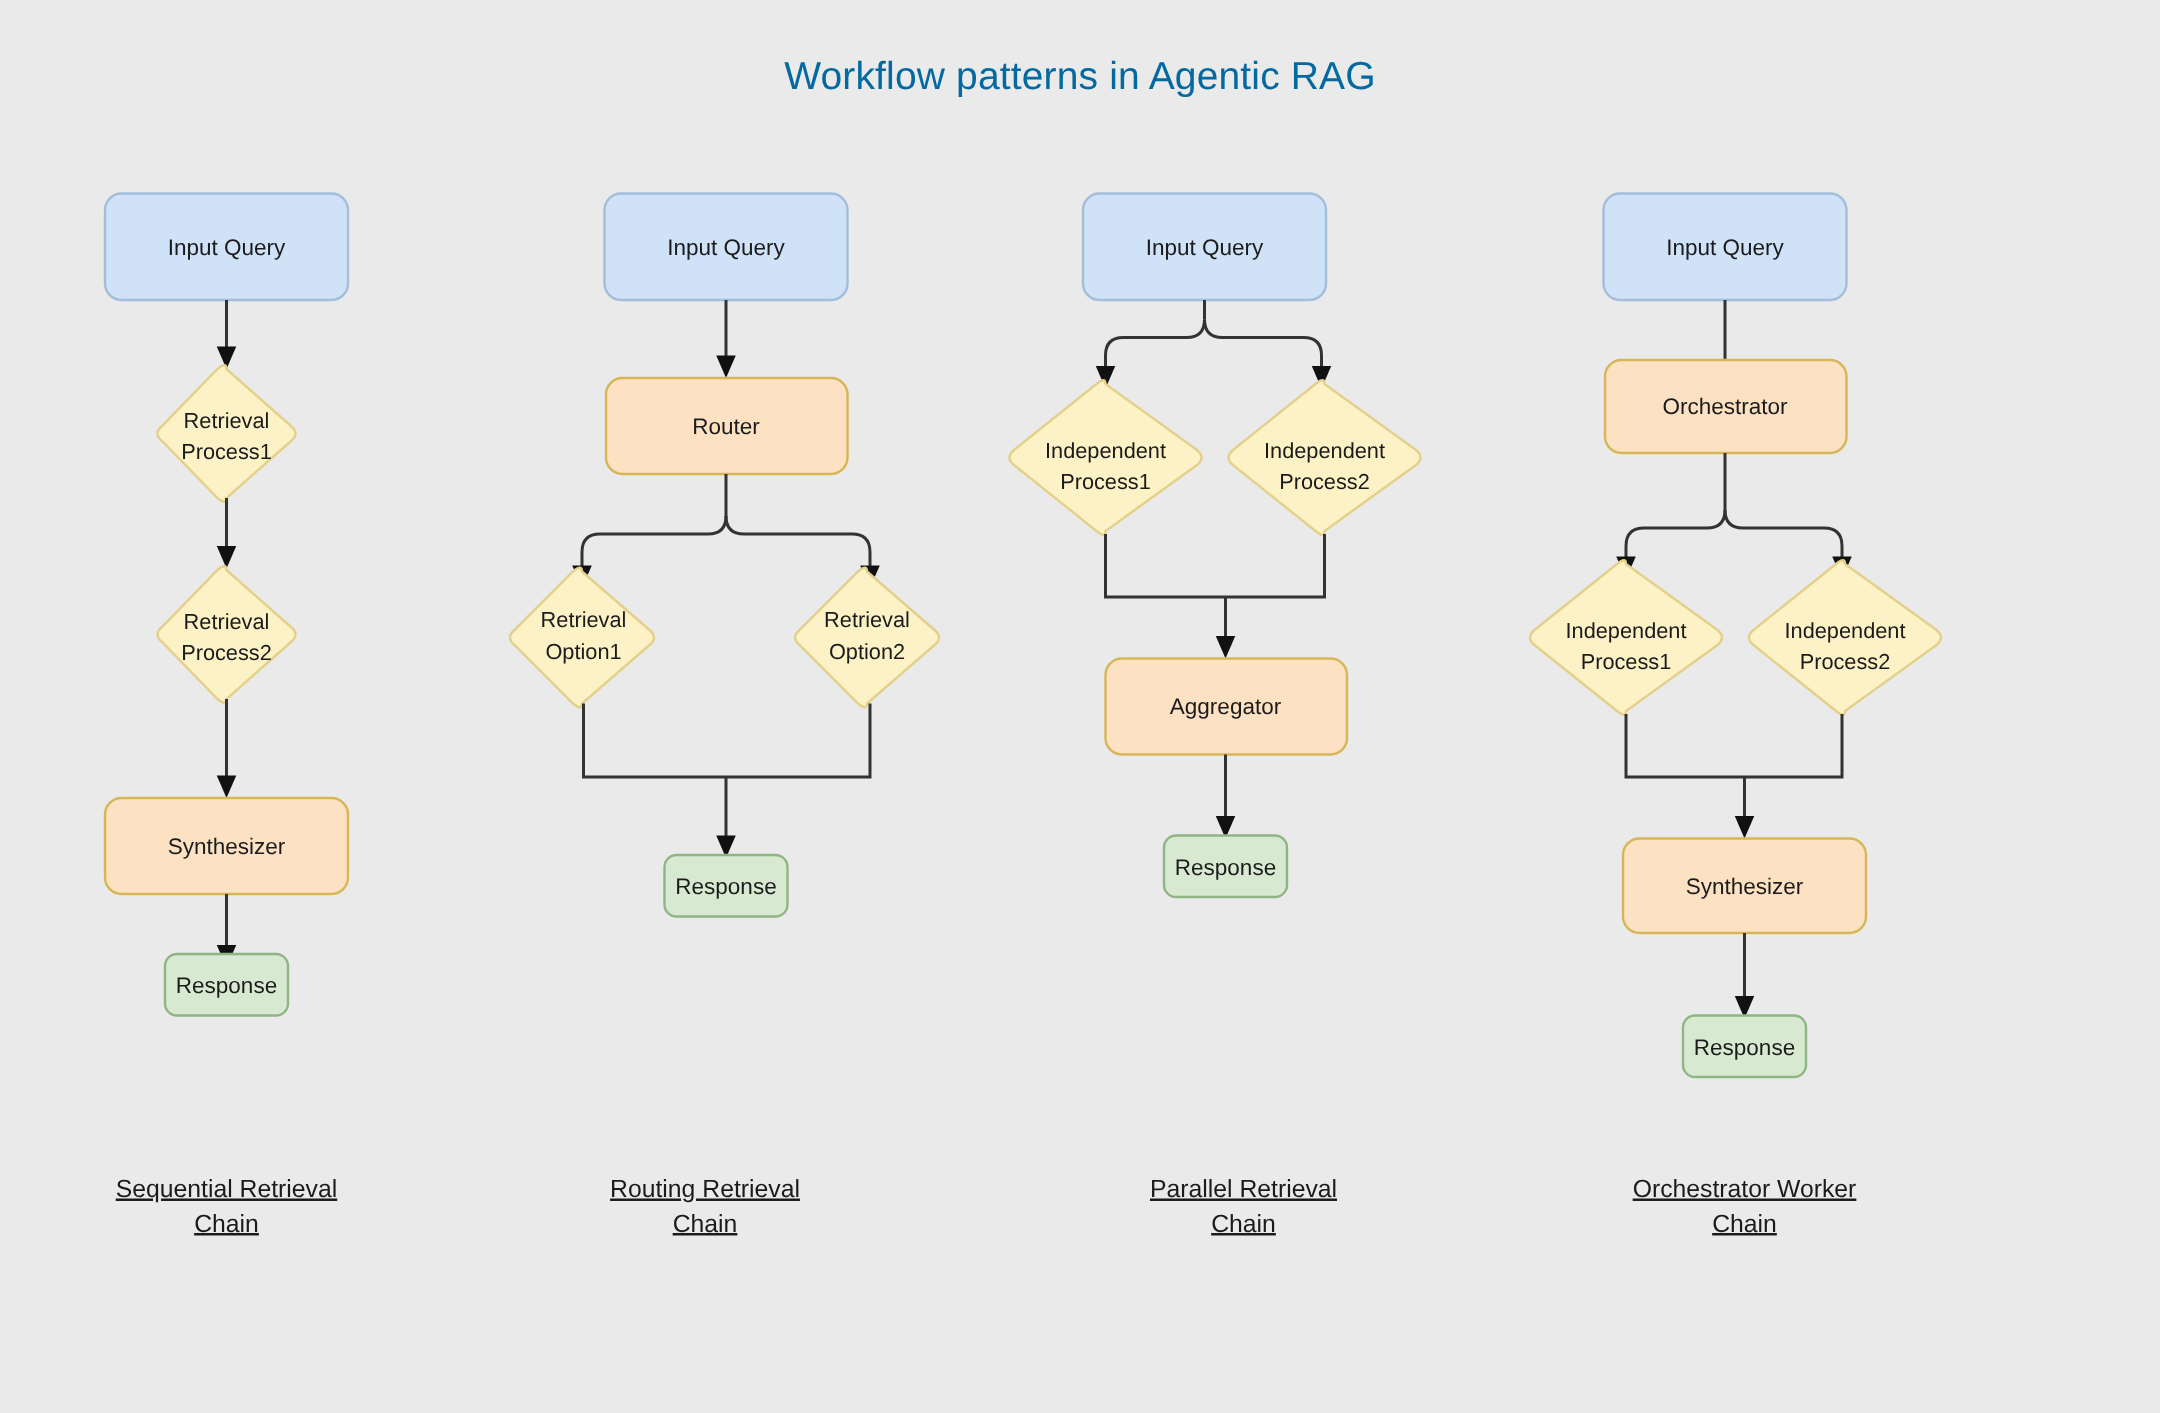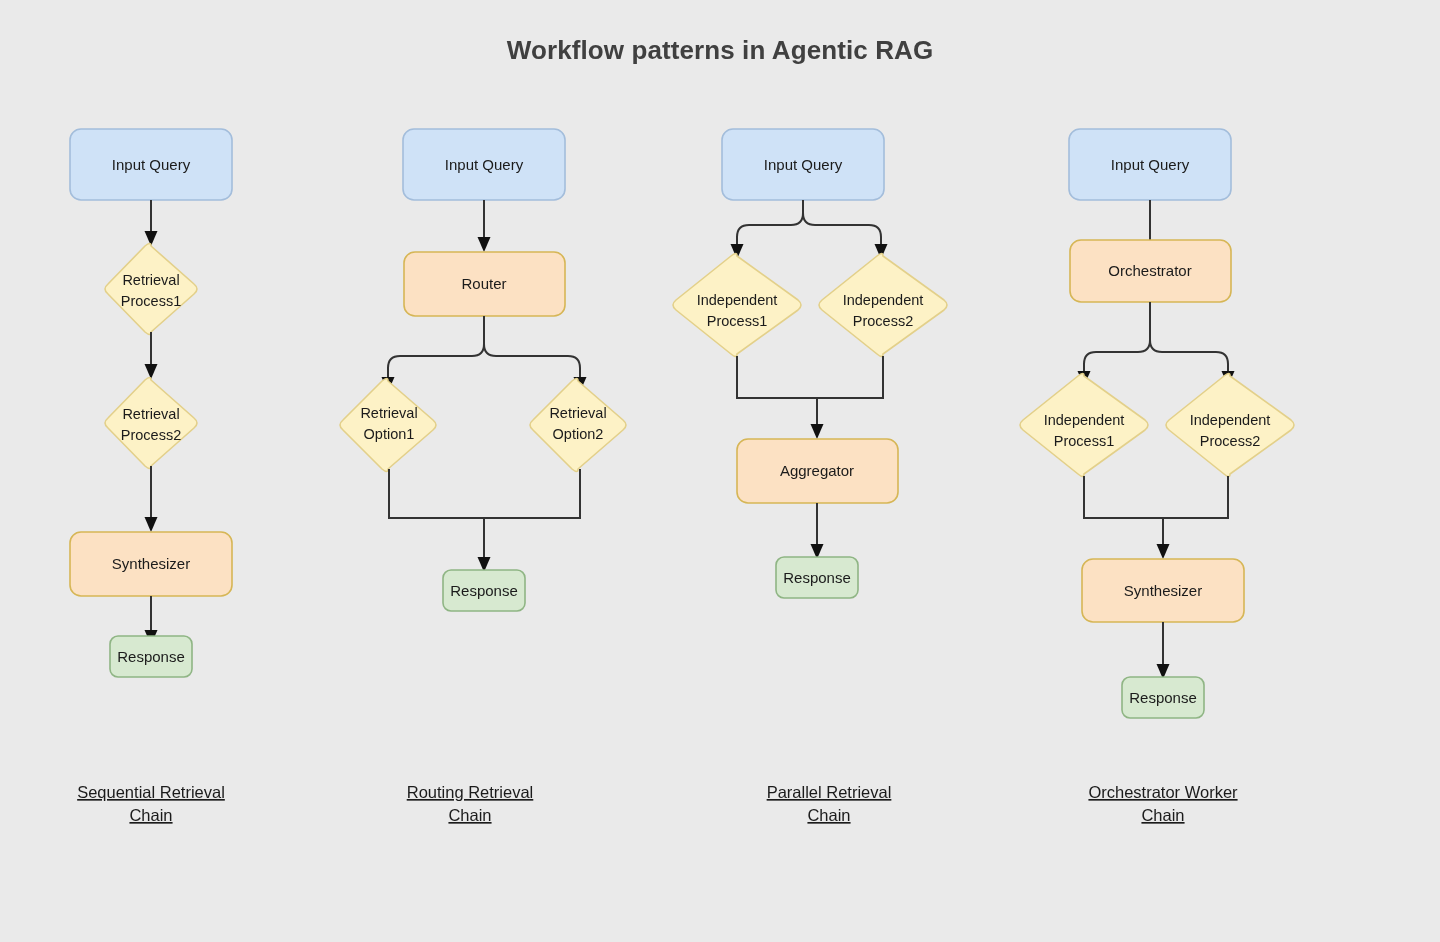--- a/index.html
+++ b/index.html
@@ -18,22 +18,22 @@
     width: 1440px;
     height: 942px;
   }
   .diagram-title {
     position: absolute;
     top: 35px;
     left: 0;
     width: 1440px;
     text-align: center;
     font-size: 26px;
-    font-weight: bold;
-    color: #404040;
+    font-weight: normal;
+    color: #0369a1;
     letter-spacing: 0.1px;
   }
   svg.flow {
     position: absolute;
     top: 0;
     left: 0;
     width: 1440px;
     height: 942px;
   }
   .node-label {

